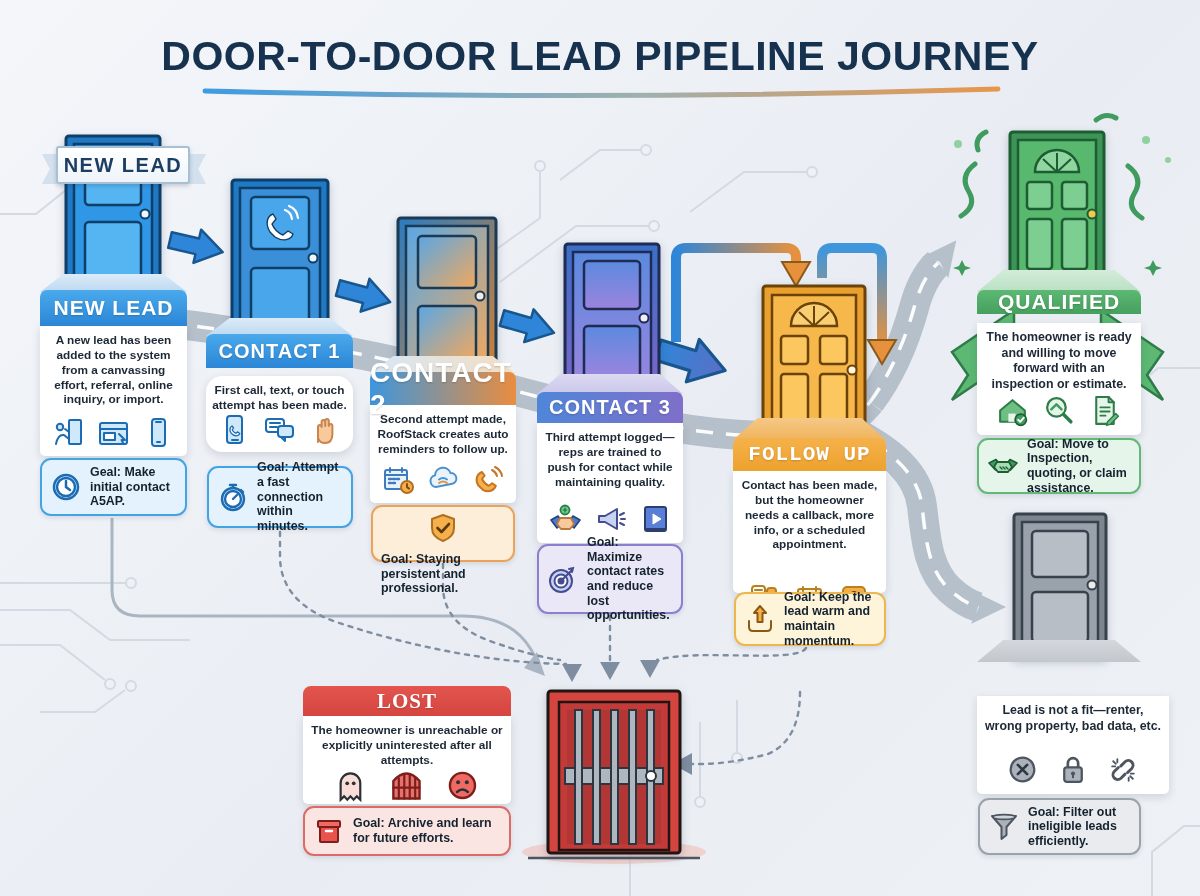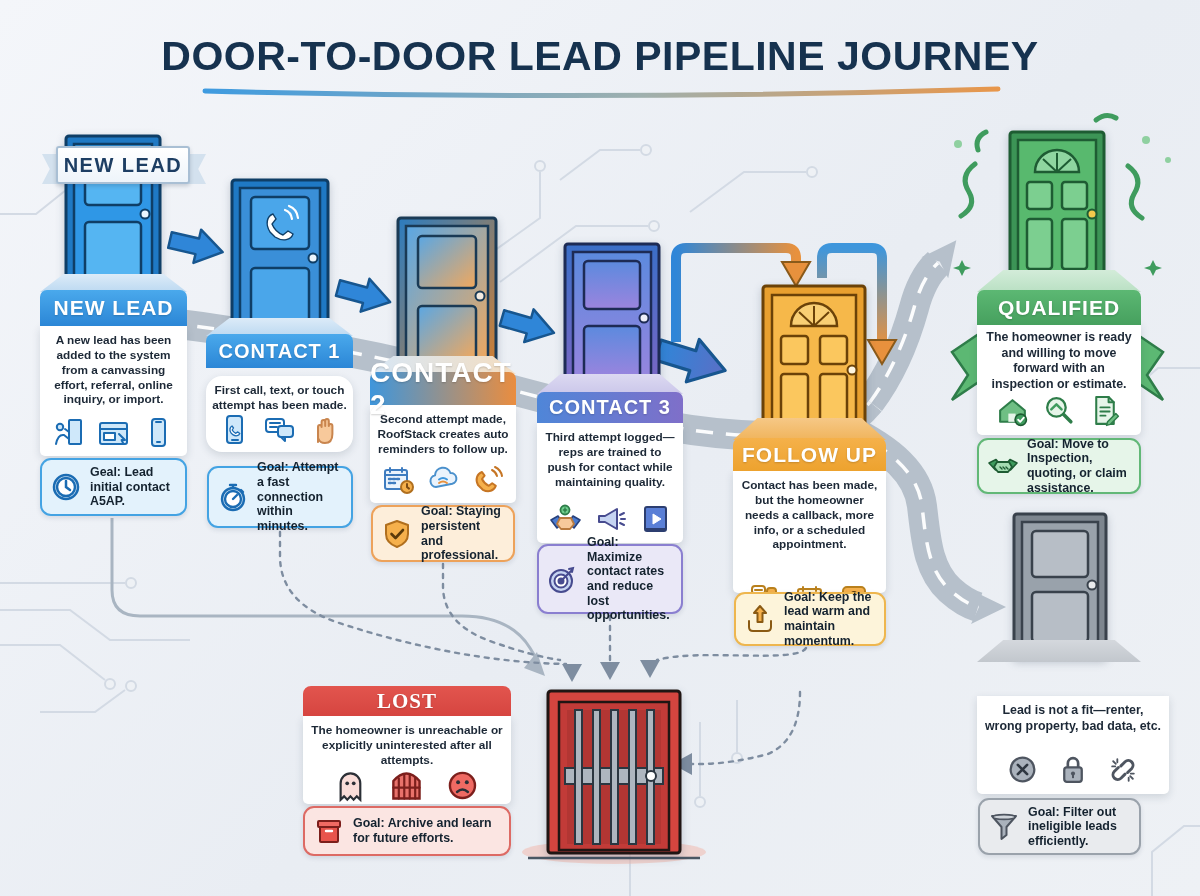--- a/index.html
+++ b/index.html
@@ -23,27 +23,27 @@
   .icons{display:flex;align-items:center;justify-content:center;gap:12px;margin-top:auto;margin-bottom:3px;}
   .ic svg{display:block;}
   .goal{position:absolute;z-index:2;display:flex;align-items:center;gap:8px;border:2px solid;
     border-radius:11px;padding:5px 8px;box-sizing:border-box;font-size:12.4px;font-weight:700;
     color:#14222f;line-height:1.18;box-shadow:0 2px 5px rgba(25,45,70,.12);}
   .goal .gtxt{flex:1;}
   
   .hdr-blue{background:linear-gradient(180deg,#4aa9ec,#2b86d6);}
   .hdr-c2{background:linear-gradient(90deg,#3e96dc,#ea8d3f);}
   .hdr-c3{background:linear-gradient(90deg,#4f86d8,#7f6fc9);}
-  .hdr-fu{background:linear-gradient(180deg,#f5b14a,#eda22e);}
+  .hdr-fu{background:linear-gradient(180deg,#f5b14a,#eda22e);font-family:Liberation Mono, monospace;}
   .hdr-q{background:linear-gradient(180deg,#5cb873,#46a05e);}
   .hdr-unq{background:linear-gradient(180deg,#99a1ab,#7f8893);}
   .hdr-lost{background:linear-gradient(180deg,#e2554e,#d64540);border-radius:8px 8px 0 0;}
   
   .g-blue{background:#e3f2fc;border-color:#44a3e3;}
-  .g-orange{background:#fdeeda;border-color:#eda25a;}
+  .g-orange{background:#fdeeda;border-color:#eda25a;flex-direction:column;}
   .g-purple{background:#eae8f7;border-color:#8a7fd0;}
   .g-yellow{background:#fdf4da;border-color:#eeb64e;}
   .g-green{background:#e6f5e9;border-color:#62b877;}
   .g-gray{background:#e9ebee;border-color:#9aa2ab;}
   .g-red{background:#fbe5e2;border-color:#dd6a64;}
   
   .p-blue{background:linear-gradient(180deg,#dcebf8,#bcd9f1);}
   .p-c2{background:linear-gradient(90deg,#d7e7f6,#f4ddc0);}
   .p-c3{background:linear-gradient(180deg,#dcd9f1,#cbc7ea);}
   .p-fu{background:linear-gradient(180deg,#f6c886,#f0b45c);}
@@ -225,21 +225,21 @@
   </div>
 </div>
 <div class="goal g-blue" style="left:40px;top:458px;width:147px;height:58px;">
   <span class="ic">
         <svg width="32" height="32" viewBox="0 0 32 32" stroke="#1b6cb3" stroke-width="2.5" fill="none" stroke-linecap="round">
           <circle cx="16" cy="16" r="12" fill="#dff0fb"></circle>
           <circle cx="16" cy="16" r="9" fill="#fff"></circle>
           <path d="M16 10 V16 L20 19"></path>
         </svg>
       </span>
-  <span class="gtxt">Geal: Lead initial contact A5AP.</span>
+  <span class="gtxt">Geal: Make initial contact A5AP.</span>
 </div>
 
 <div class="door" style="left:230px;top:178px;">
   <svg width="100" height="160" viewBox="0 0 100 160">
     <rect x="2" y="2" width="96" height="156" rx="3" fill="#1f79c4" stroke="#0f3e66" stroke-width="3"></rect>
     <rect x="10" y="10" width="80" height="144" fill="#3a8fd8" stroke="#0f3e66" stroke-width="2.5"></rect>
     <rect x="21" y="19" width="58" height="52" rx="4" fill="#4aa6ea" stroke="#0f3e66" stroke-width="2.5"></rect>
     <rect x="21" y="90" width="58" height="54" rx="4" fill="#4aa6ea" stroke="#0f3e66" stroke-width="2.5"></rect>
     <circle cx="83" cy="80" r="4.5" fill="#eaf5fd" stroke="#0f3e66" stroke-width="2"></circle>
     <path d="M40 54 c-5 -8 -3 -16 3 -18 l3 5 -4 5 c2 5 6 9 11 11 l5 -4 5 3 c-2 6 -10 8 -18 3 z" fill="#fff" stroke="#0f3e66" stroke-width="1.4"></path>
@@ -464,21 +464,21 @@
     <path d="M27 42 a22 22 0 0 1 44 0 z" fill="#8fd6a0" stroke="#1e5c33" stroke-width="2.5"></path>
     <path d="M49 42 V23 M49 42 L35 29 M49 42 L63 29" stroke="#1e5c33" stroke-width="2" fill="none"></path>
     <rect x="19" y="52" width="25" height="27" rx="3" fill="#7ccf90" stroke="#1e5c33" stroke-width="2.5"></rect>
     <rect x="54" y="52" width="25" height="27" rx="3" fill="#7ccf90" stroke="#1e5c33" stroke-width="2.5"></rect>
     <rect x="19" y="89" width="25" height="50" rx="3" fill="#7ccf90" stroke="#1e5c33" stroke-width="2.5"></rect>
     <rect x="54" y="89" width="25" height="50" rx="3" fill="#7ccf90" stroke="#1e5c33" stroke-width="2.5"></rect>
     <circle cx="84" cy="84" r="4.5" fill="#f2c94c" stroke="#1e5c33" stroke-width="2"></circle>
   </svg>
 </div>
 <div class="ped p-q stagebit" style="left:977px;top:270px;width:164px;height:22px;"></div>
-<div class="hdr hdr-q" style="left:977px;top:290px;width:164px;height:35px;font-size:21px;">QUALIFIED</div>
+<div class="hdr hdr-q" style="left:977px;top:290px;width:164px;height:24px;font-size:21px;">QUALIFIED</div>
 <div class="card" style="left:977px;top:323px;width:164px;height:112px;">
   <div class="desc" style="font-size:12.4px;">The homeowner is ready and willing to move forward with an inspection or estimate.</div>
   <div class="icons">
     <span class="ic">
           <svg width="34" height="34" viewBox="0 0 33 33" stroke-linecap="round" stroke-linejoin="round">
             <path d="M4 16 L16 6 l12 10 v11 H4 z" fill="#6fbf84" stroke="#2e7d49" stroke-width="2"></path>
             <rect x="12" y="19" width="7" height="8" fill="#e6f5e9"></rect>
             <circle cx="24" cy="25" r="5.5" fill="#3f9c5e" stroke="#1e5c33" stroke-width="1.6"></circle>
             <path d="M21.5 25 l2 2 3.5 -4" stroke="#fff" fill="none" stroke-width="1.8"></path>
           </svg>

